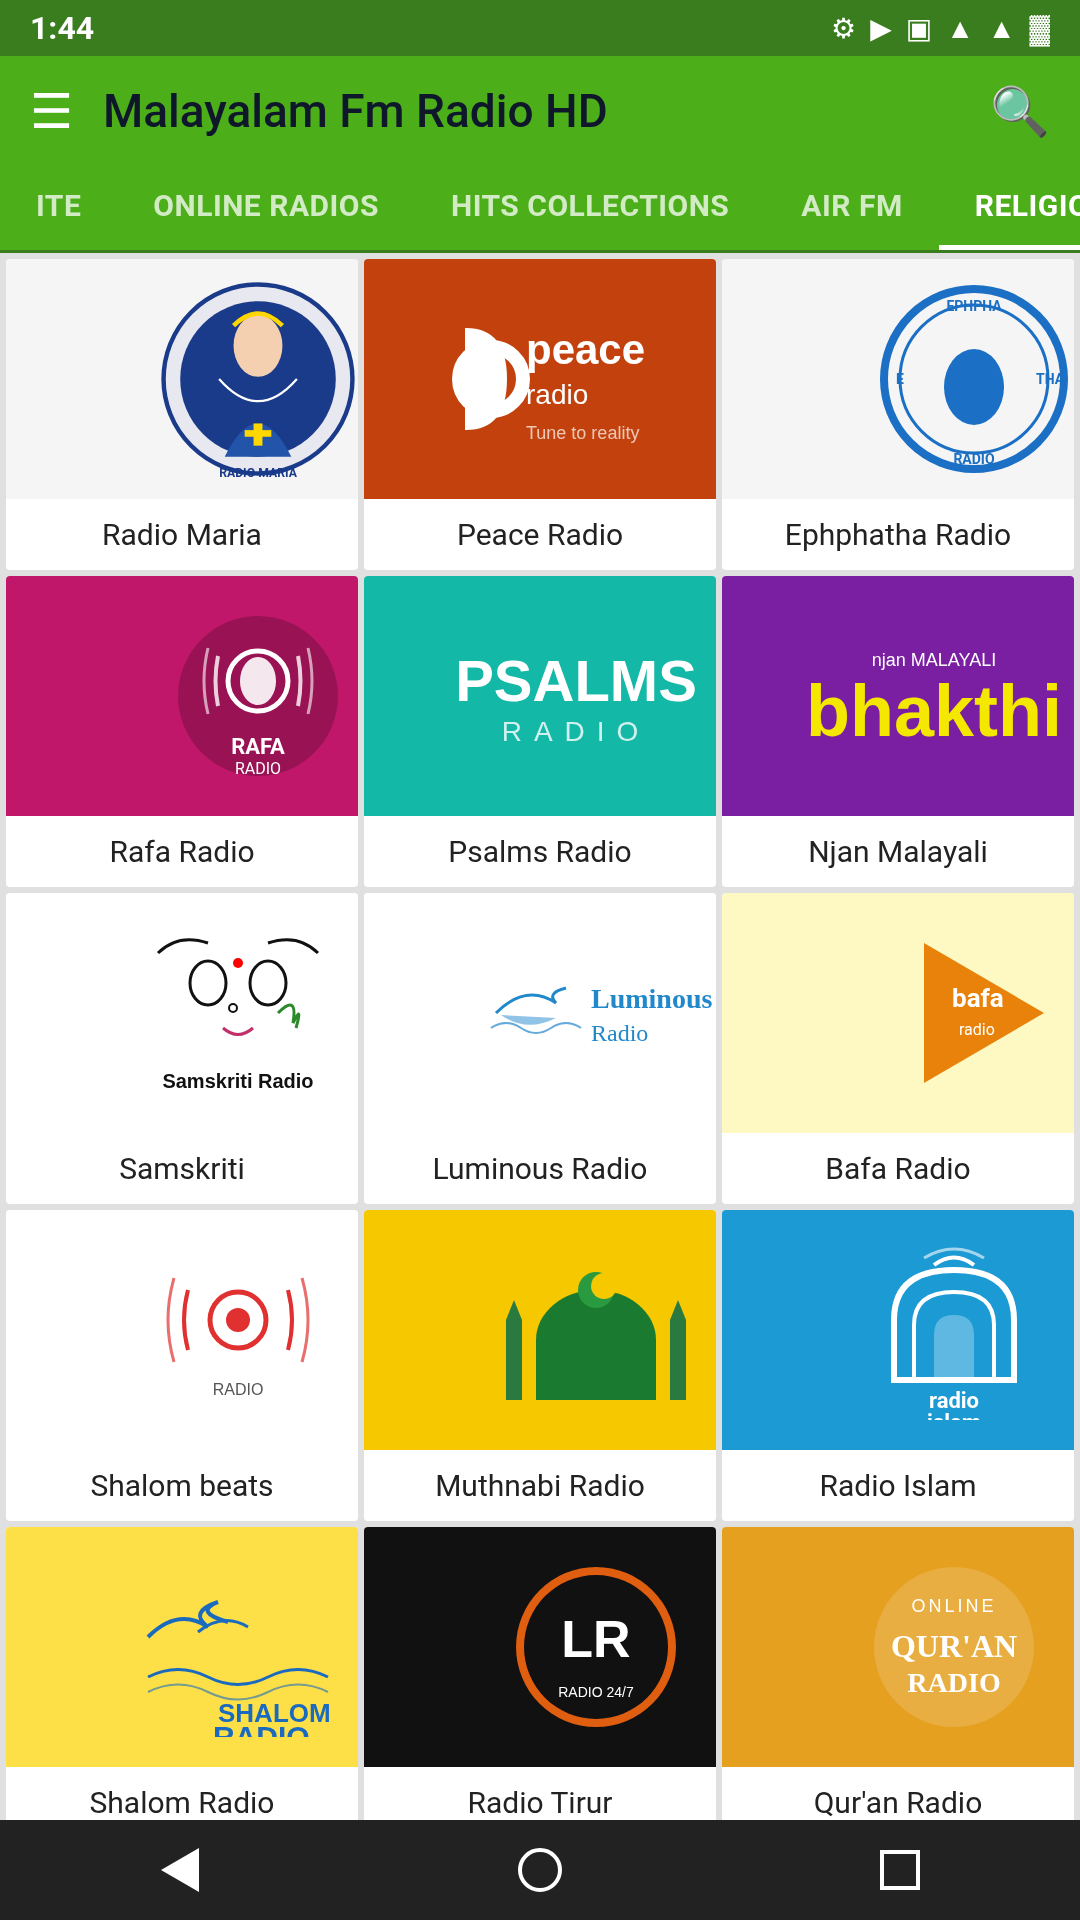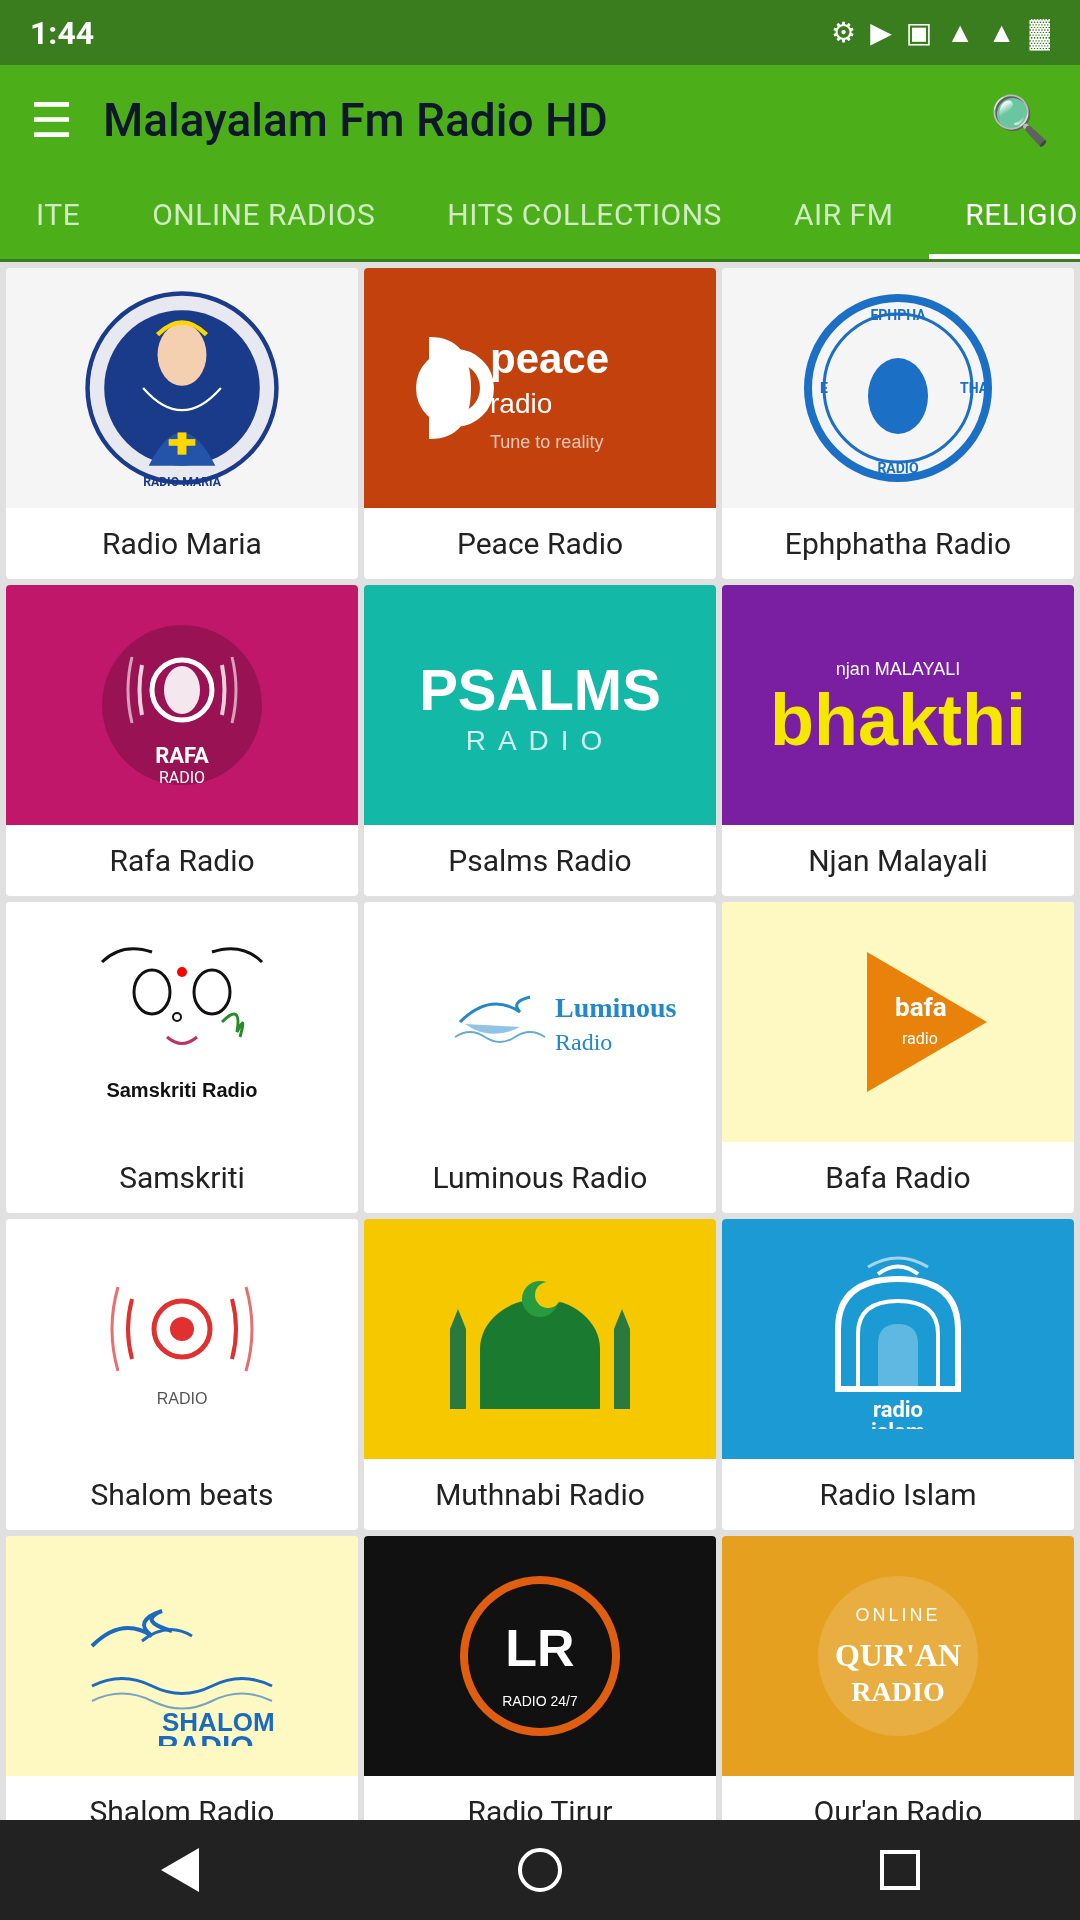--- a/index.html
+++ b/index.html
@@ -8,21 +8,21 @@
       width: 1080px;
       min-height: 1920px;
       background: #f0f0f0;
       font-family: 'Roboto', Arial, sans-serif;
       overflow-x: hidden;
     }
 
     
     .status-bar {
       background: #3a7d1e;
-      height: 65px;
+      height: 56px;
       display: flex;
       align-items: center;
       justify-content: space-between;
       padding: 0 30px;
       color: white;
     }
     .status-time {
       font-size: 32px;
       font-weight: bold;
     }
@@ -58,21 +58,21 @@
     .tab-bar {
       background: #4caf1a;
       display: flex;
       overflow-x: auto;
       border-bottom: 3px solid #3a7d1e;
     }
     .tab-bar::-webkit-scrollbar { display: none; }
     .tab-item {
       color: rgba(255,255,255,0.75);
       font-size: 30px;
-      font-weight: 400;
+      font-weight: 700;
       padding: 22px 36px;
       white-space: nowrap;
       cursor: pointer;
       border-bottom: 5px solid transparent;
       text-transform: uppercase;
       letter-spacing: 0.5px;
     }
     .tab-item.active {
       color: white;
       border-bottom: 5px solid white;
@@ -95,21 +95,21 @@
       cursor: pointer;
       border-radius: 4px;
       overflow: hidden;
     }
 
     .radio-thumb {
       width: 100%;
       height: 240px;
       display: flex;
       align-items: center;
-      justify-content: center;
+      justify-content: flex-end;
       overflow: hidden;
     }
 
     .radio-label {
       font-size: 30px;
       color: #222;
       padding: 18px 10px;
       text-align: center;
       width: 100%;
     }
@@ -146,21 +146,21 @@
     .thumb-shalom-beats {
       background: white;
     }
     .thumb-muthnabi {
       background: #f5c800;
     }
     .thumb-radio-islam {
       background: #1b9ad4;
     }
     .thumb-shalom-radio {
-      background: #fef9c3;
+      background: #fde047;
     }
     .thumb-radio-tirur {
       background: #111;
     }
     .thumb-quran-radio {
       background: #e5a020;
     }
 
     
     .nav-bar {

